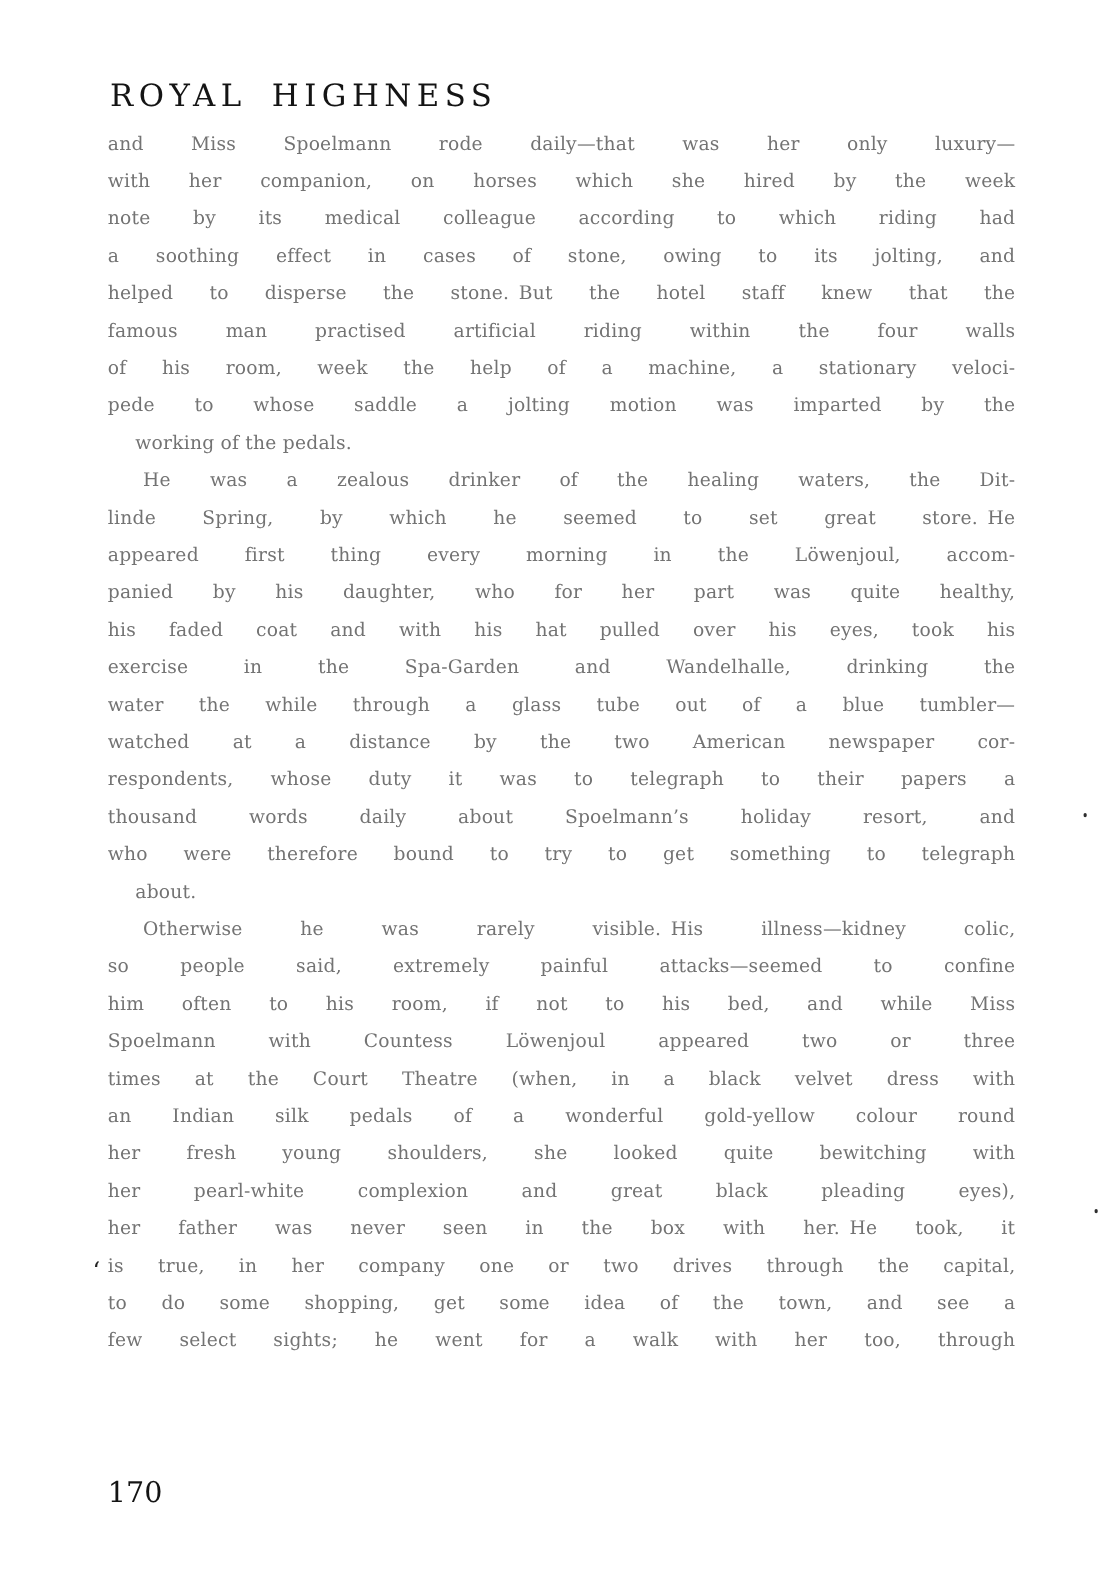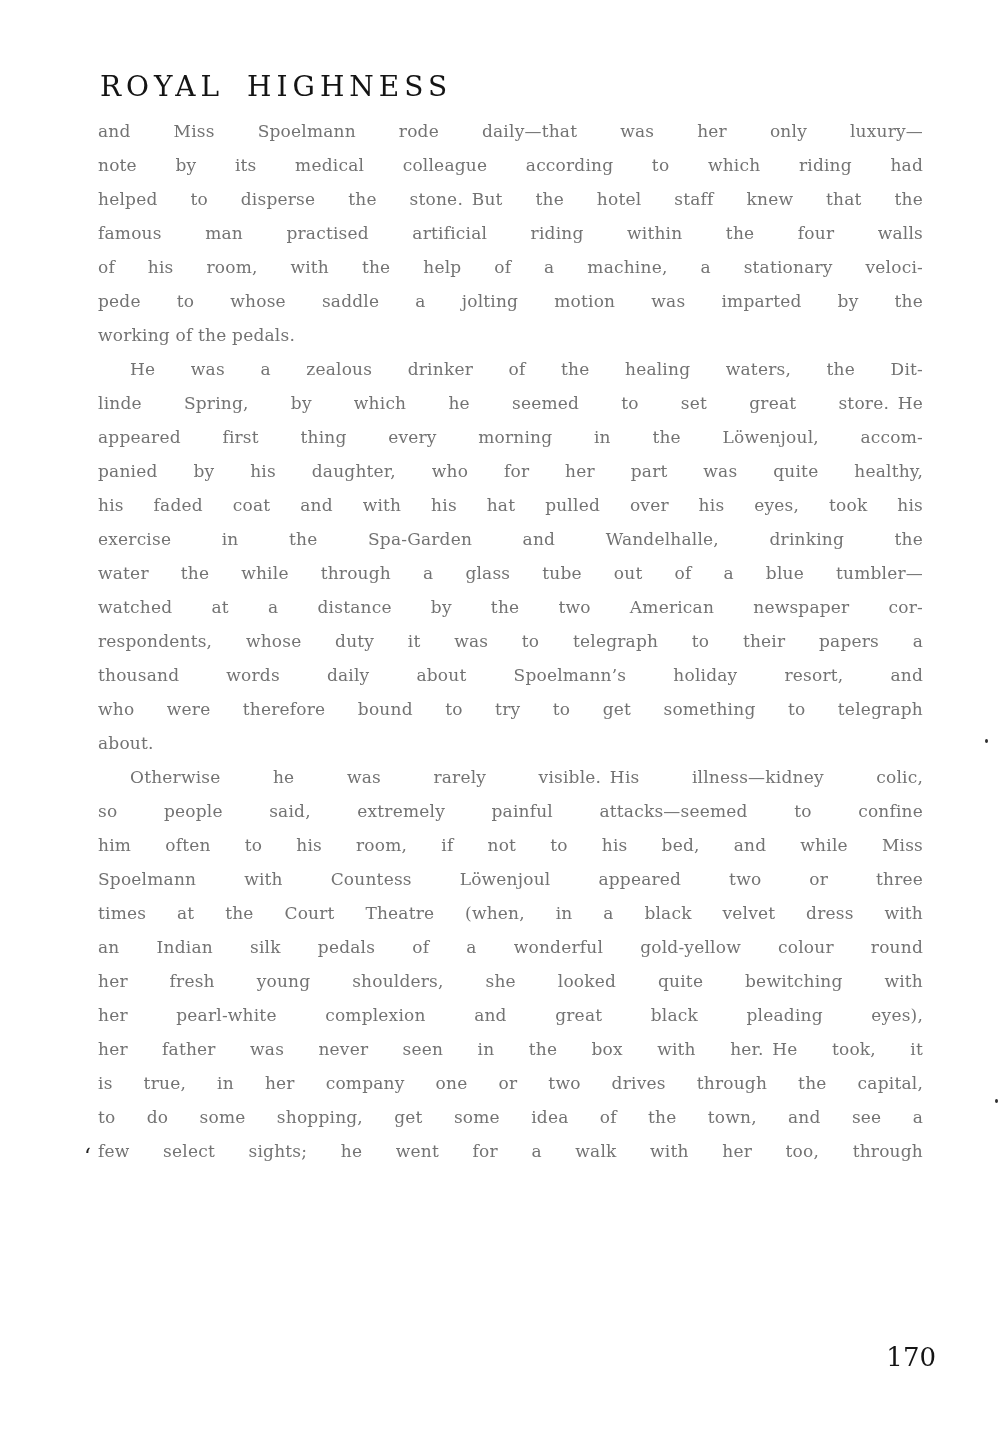--- a/index.html
+++ b/index.html
@@ -37,29 +37,29 @@
     height: 34px;
     line-height: 34px;
     font-size: 17px;
     letter-spacing: 0.2px;
     text-align: justify;
     text-align-last: justify;
     white-space: normal;
     color: #737373;
   }
   .line.indent { text-indent: 32px; }
-  .line.para-end { text-align-last: left; }
+  .line.para-end { text-align-last: left; margin-left: 25px; }
   .page-number {
     position: absolute;
-    left: 114px;
+    left: 98px;
     width: 822px;
     top: 1342px;
     font-size: 26px;
     line-height: 30px;
-    text-align: right;
+    text-align: left;
     color: #141414;
   }
   .stray-mark {
     position: absolute;
     left: 84px;
     top: 1146px;
     font-size: 22px;
     line-height: 22px;
     color: #222222;
   }
@@ -74,24 +74,26 @@
   .speck-2 { left: 995px; top: 1099px; }
 </style>
 </head>
 <body>
 
 <div class="page">
   <div class="running-head">ROYAL HIGHNESS</div>
 
   <div class="body-text">
       <div class="line">and Miss Spoelmann rode daily—that was her only luxury—</div>
+      <div class="line">with her companion, on horses which she hired by the week</div>
       <div class="line">note by its medical colleague according to which riding had</div>
+      <div class="line">a soothing effect in cases of stone, owing to its jolting, and</div>
       <div class="line">helped to disperse the stone. But the hotel staff knew that the</div>
       <div class="line">famous man practised artificial riding within the four walls</div>
-      <div class="line">of his room, with the help of a machine, a stationary veloci-</div>
+      <div class="line">of his room, week the help of a machine, a stationary veloci-</div>
       <div class="line">pede to whose saddle a jolting motion was imparted by the</div>
       <div class="line para-end">working of the pedals.</div>
       <div class="line indent">He was a zealous drinker of the healing waters, the Dit-</div>
       <div class="line">linde Spring, by which he seemed to set great store. He</div>
       <div class="line">appeared first thing every morning in the Löwenjoul, accom-</div>
       <div class="line">panied by his daughter, who for her part was quite healthy,</div>
       <div class="line">his faded coat and with his hat pulled over his eyes, took his</div>
       <div class="line">exercise in the Spa-Garden and Wandelhalle, drinking the</div>
       <div class="line">water the while through a glass tube out of a blue tumbler—</div>
       <div class="line">watched at a distance by the two American newspaper cor-</div>

